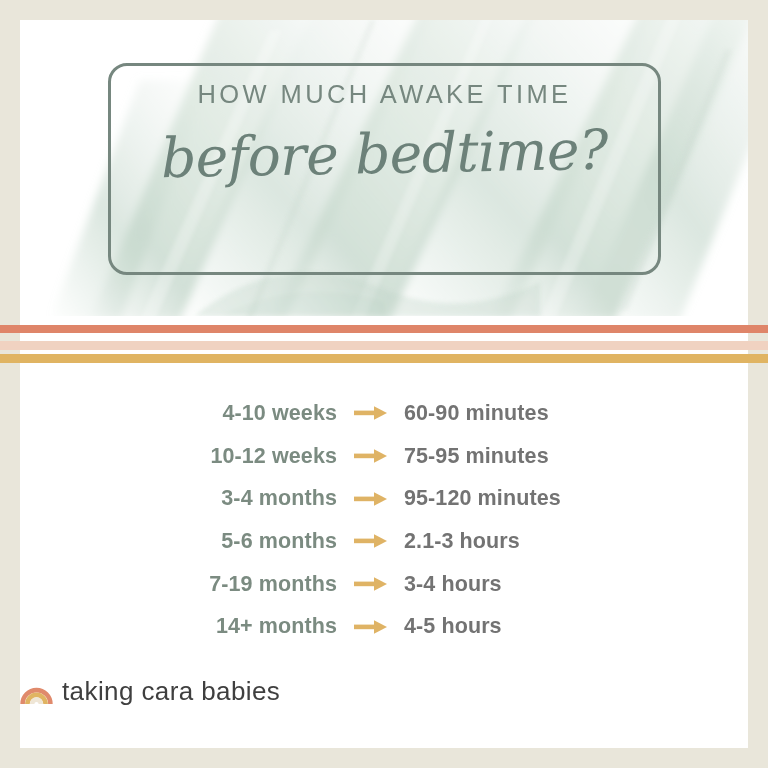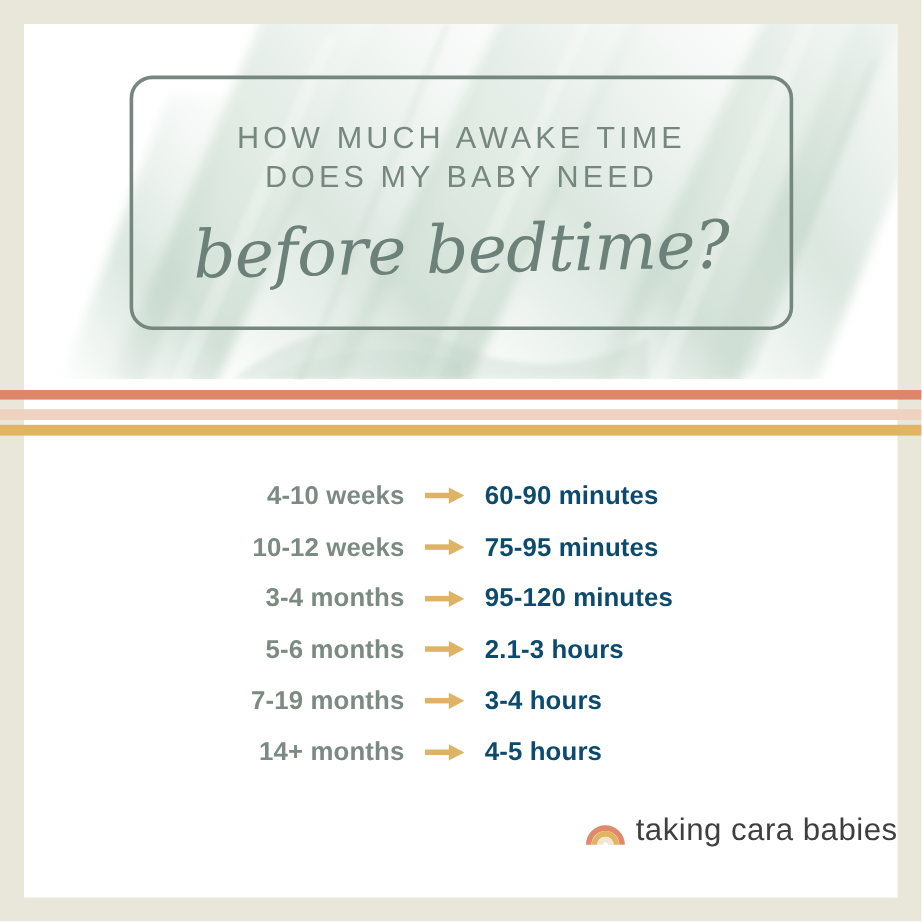--- a/index.html
+++ b/index.html
@@ -64,21 +64,21 @@
     position: absolute;
     left: 88px;
     top: 43px;
     width: 553px;
     height: 212px;
     box-sizing: border-box;
     display: flex;
     flex-direction: column;
     align-items: center;
     justify-content: flex-start;
-    padding-top: 36px;
+    padding-top: 15px;
   }
   .headline {
     color: #76877f;
     font-family: "Liberation Sans", sans-serif;
     font-size: 25.5px;
     font-weight: 400;
     letter-spacing: 3.4px;
     line-height: 33px;
     text-align: center;
     text-transform: uppercase;
@@ -140,37 +140,37 @@
   .row-arrow {
     width: 67px;
     display: flex;
     align-items: center;
     justify-content: center;
   }
   .arrow-svg { display: block; }
   .row-value {
     flex: 1;
     text-align: left;
-    color: #0c4a6e;
+    color: #737373;
     font-family: "Liberation Sans", sans-serif;
     font-size: 21.5px;
     font-weight: 600;
     letter-spacing: 0.1px;
     white-space: nowrap;
   }
 
   
   .logo {
     position: absolute;
     left: 0;
     top: 656px;
     width: 728px;
     display: flex;
     align-items: center;
-    justify-content: flex-end;
+    justify-content: flex-start;
   }
   .logo-mark {
     display: block;
     margin-right: 9px;
     margin-top: 2px;
   }
   .logo-text {
     color: #3f3f3f;
     font-family: "Liberation Sans", sans-serif;
     font-size: 26px;
@@ -229,21 +229,20 @@
           <path d="M175 296 C 230 250 300 240 360 268 C 420 292 470 286 520 262 L520 296 Z" fill="#bcd2c4"></path>
           <path d="M200 296 C 250 270 310 264 365 282 L365 296 Z" fill="#aac6b5"></path>
         </g>
       </svg>
     </div>
 
     <div class="title-frame"></div>
 
     <div class="title-block">
       <div class="headline">HOW MUCH AWAKE TIME</div>
-      <div class="headline">DOES MY BABY NEED</div>
       <div class="script">before bedtime?</div>
     </div>
   </div>
 
   <div class="stripes">
     <div class="stripe stripe-1"></div>
     <div class="stripe stripe-2"></div>
     <div class="stripe stripe-3"></div>
   </div>
 

